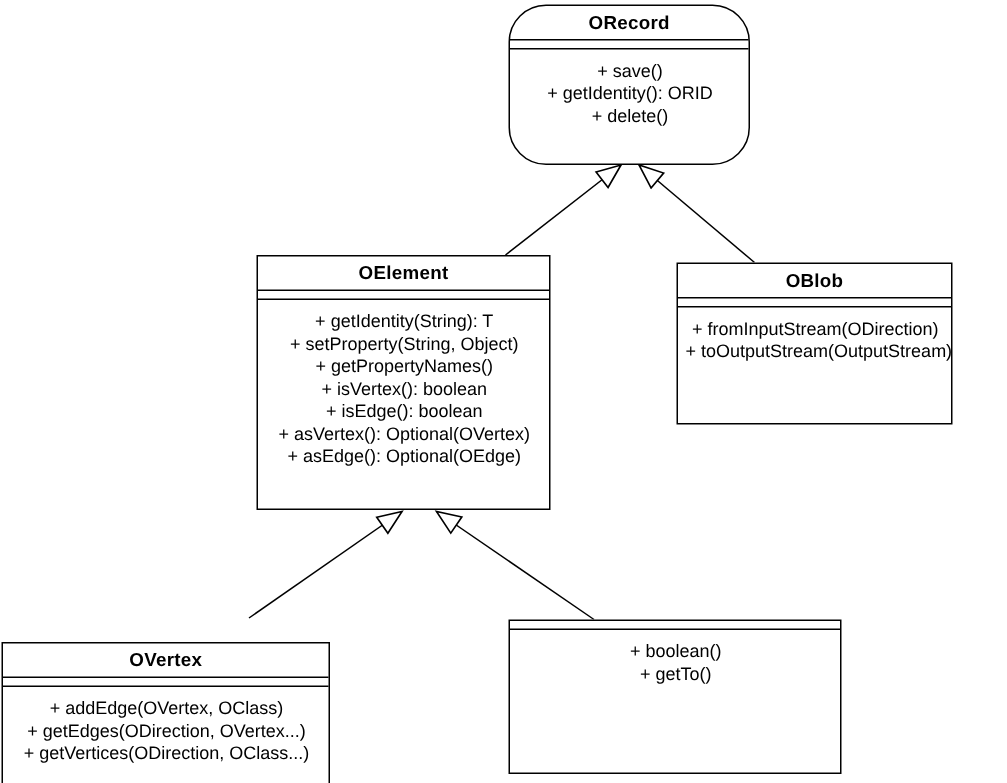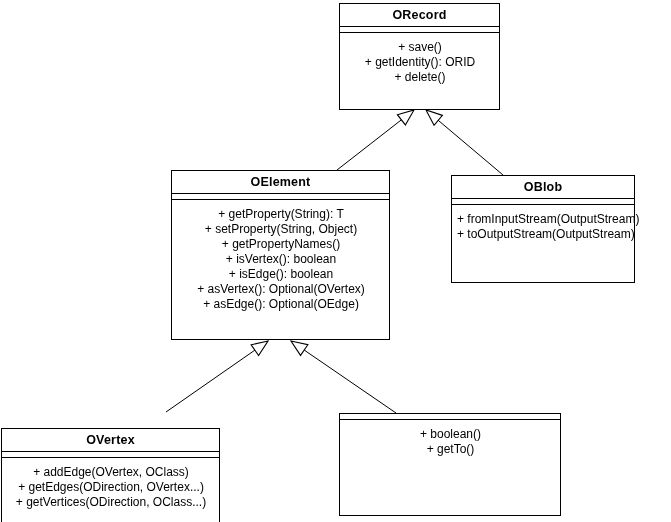--- a/index.html
+++ b/index.html
@@ -39,22 +39,22 @@
     border-bottom: 1px solid #000000;
   }
   .uml-methods {
     padding: 7px 4px 0 5px;
     font-size: 12px;
     line-height: 15px;
     white-space: nowrap;
     text-align: center;
   }
   
-  #box-orecord  { left: 339px; top: 3px;   width: 161px; height: 107px; }
-  #box-oelement { left: 171px; top: 170px; width: 219px; height: 170px; }
+  #box-orecord  { left: 339px; top: 3px;   width: 161px; height: 107px; border-radius: 25px; }
+  #box-oelement { left: 171px; top: 170px; width: 196px; height: 170px; }
   #box-oblob    { left: 451px; top: 175px; width: 184px; height: 108px; }
   #box-overtex  { left: 1px;   top: 428px; width: 219px; height: 104px; }
   #box-oedge    { left: 339px; top: 413px; width: 222px; height: 103px; }
 </style>
 </head>
 <body>
 
 <div class="canvas">
 
   <svg class="connectors" width="671" height="522" viewBox="0 0 671 522" xmlns="http://www.w3.org/2000/svg">
@@ -76,35 +76,35 @@
       <div>+ save()</div>
       <div>+ getIdentity(): ORID</div>
       <div>+ delete()</div>
     </div>
   </div>
 
   <div class="uml-class" id="box-oelement">
     <div class="uml-title">OElement</div>
     <div class="uml-fields"></div>
     <div class="uml-methods">
-      <div>+ getProperty(String): T</div>
+      <div>+ getIdentity(String): T</div>
       <div>+ setProperty(String, Object)</div>
       <div>+ getPropertyNames()</div>
       <div>+ isVertex(): boolean</div>
       <div>+ isEdge(): boolean</div>
       <div>+ asVertex(): Optional(OVertex)</div>
       <div>+ asEdge(): Optional(OEdge)</div>
     </div>
   </div>
 
   <div class="uml-class" id="box-oblob">
     <div class="uml-title">OBlob</div>
     <div class="uml-fields"></div>
     <div class="uml-methods">
-      <div>+ fromInputStream(OutputStream)</div>
+      <div>+ fromInputStream(ODirection)</div>
       <div>+ toOutputStream(OutputStream)</div>
     </div>
   </div>
 
   <div class="uml-class" id="box-overtex">
     <div class="uml-title">OVertex</div>
     <div class="uml-fields"></div>
     <div class="uml-methods">
       <div>+ addEdge(OVertex, OClass)</div>
       <div>+ getEdges(ODirection, OVertex...)</div>

